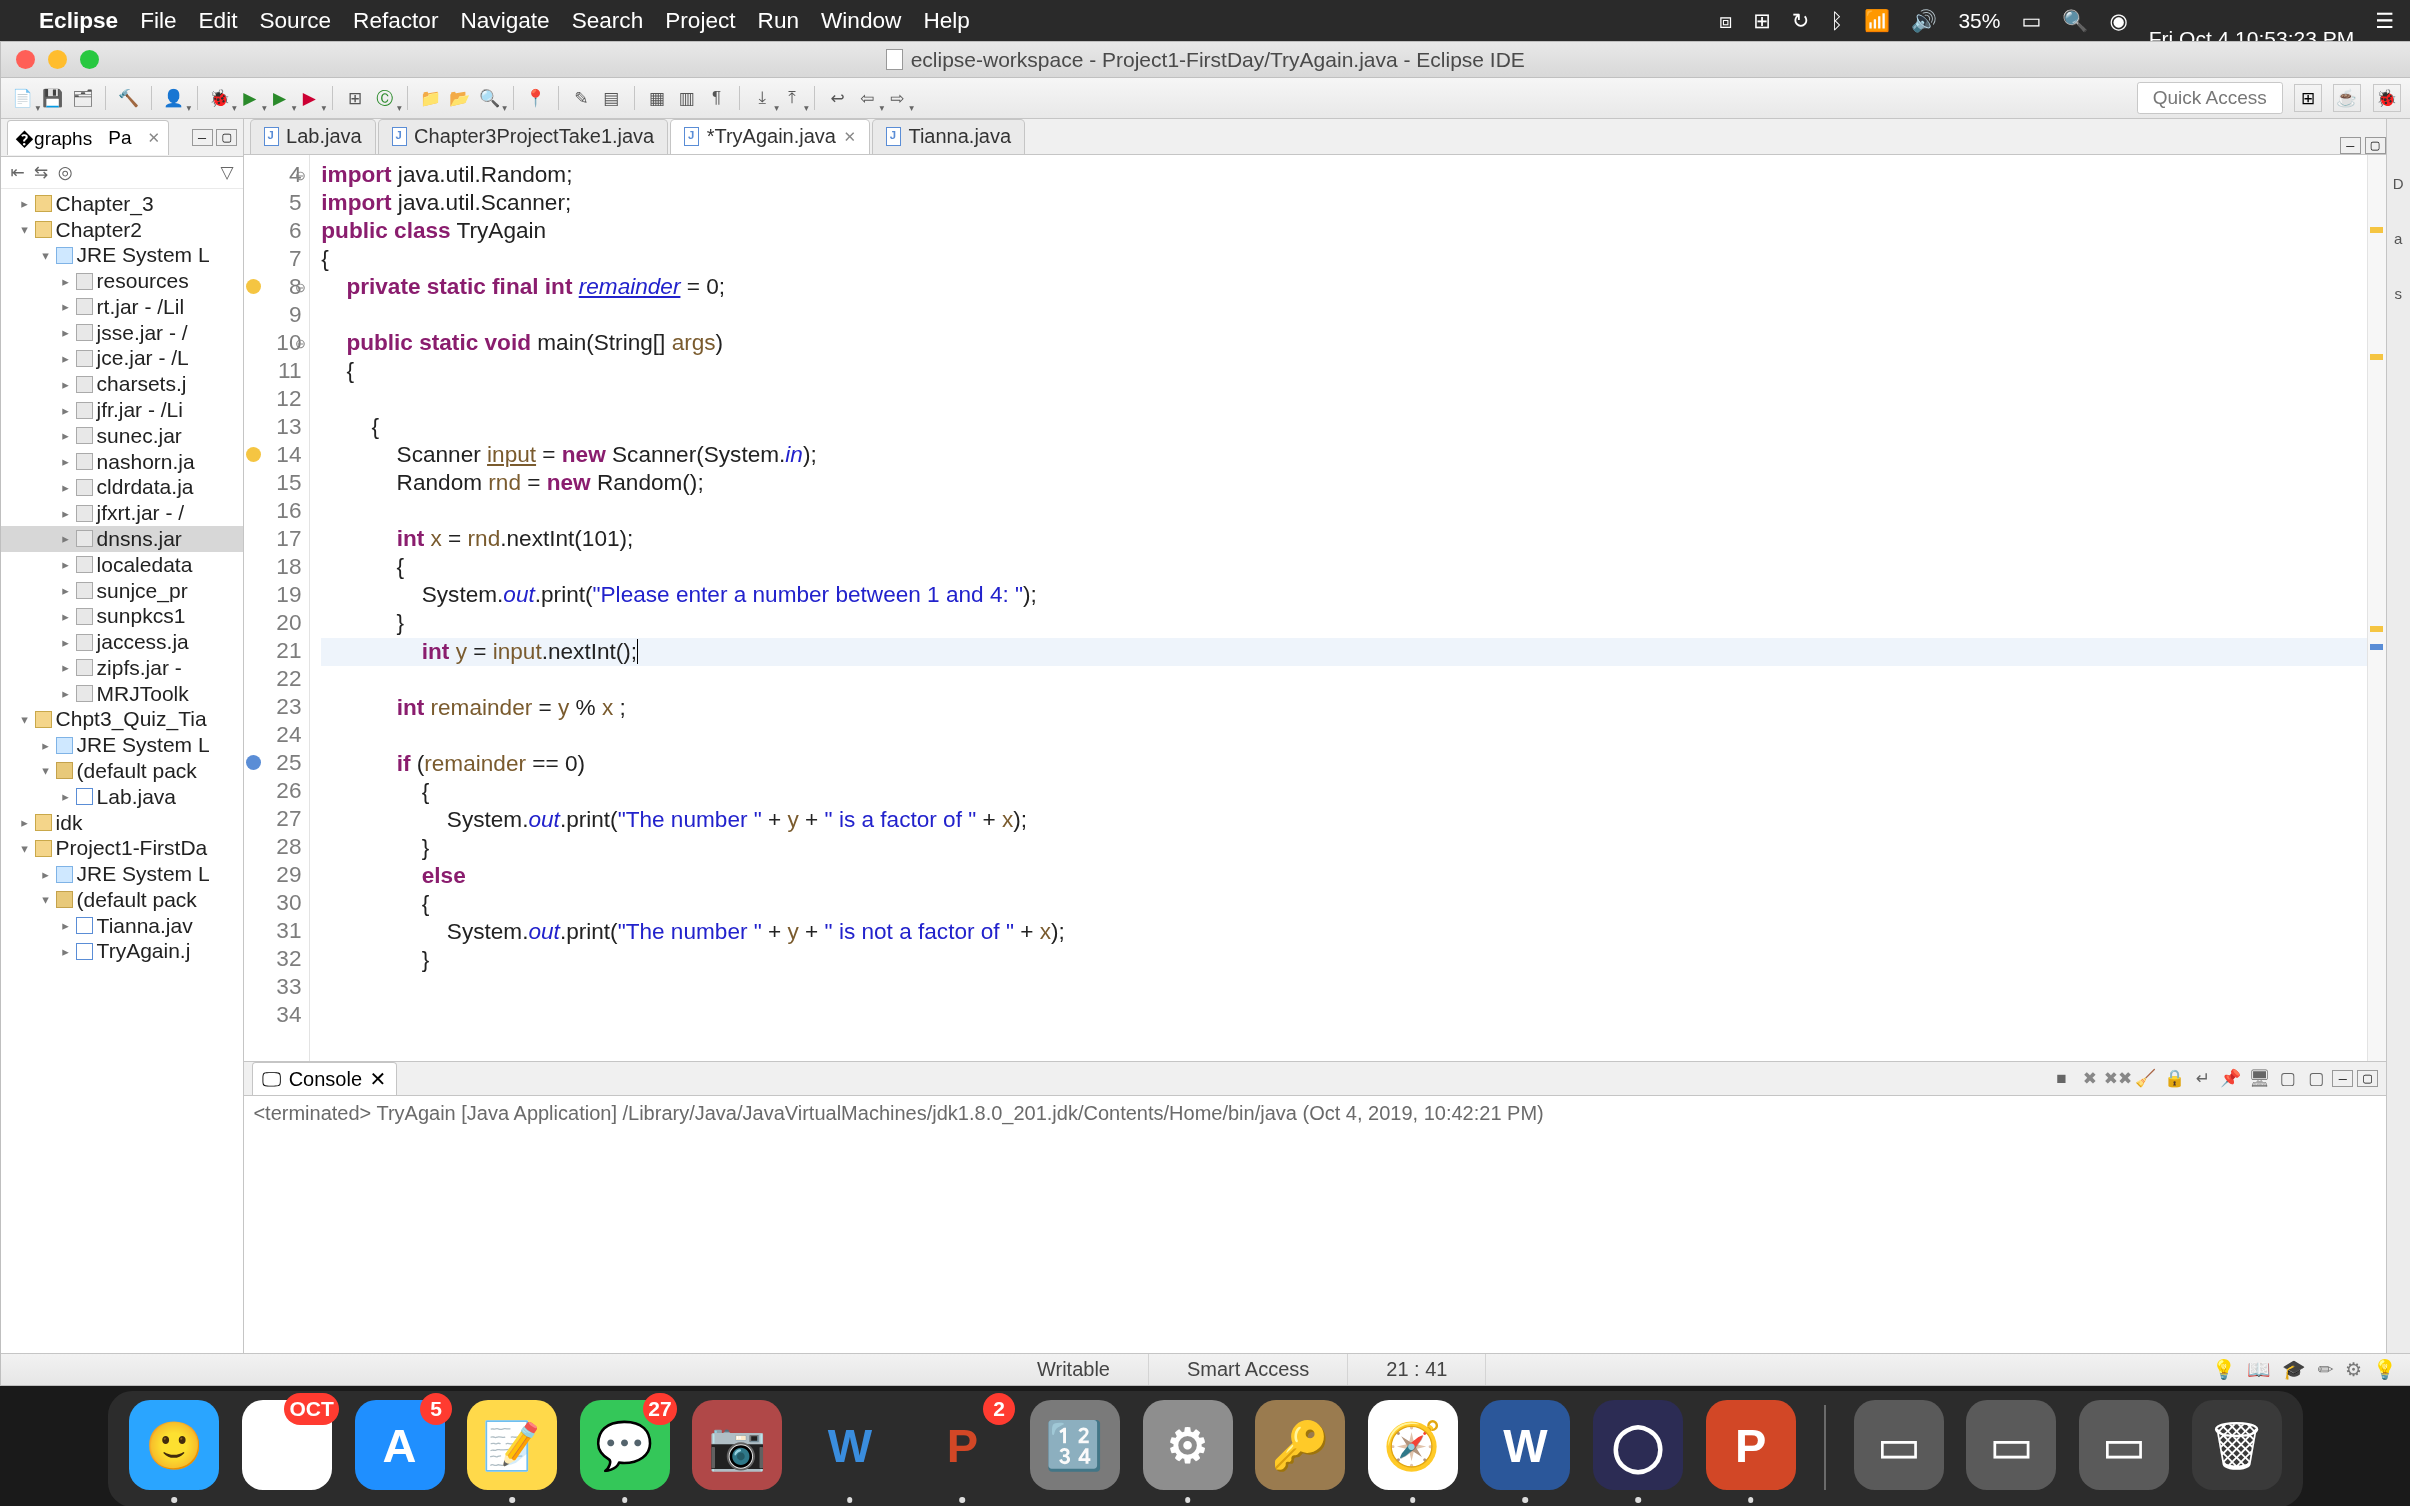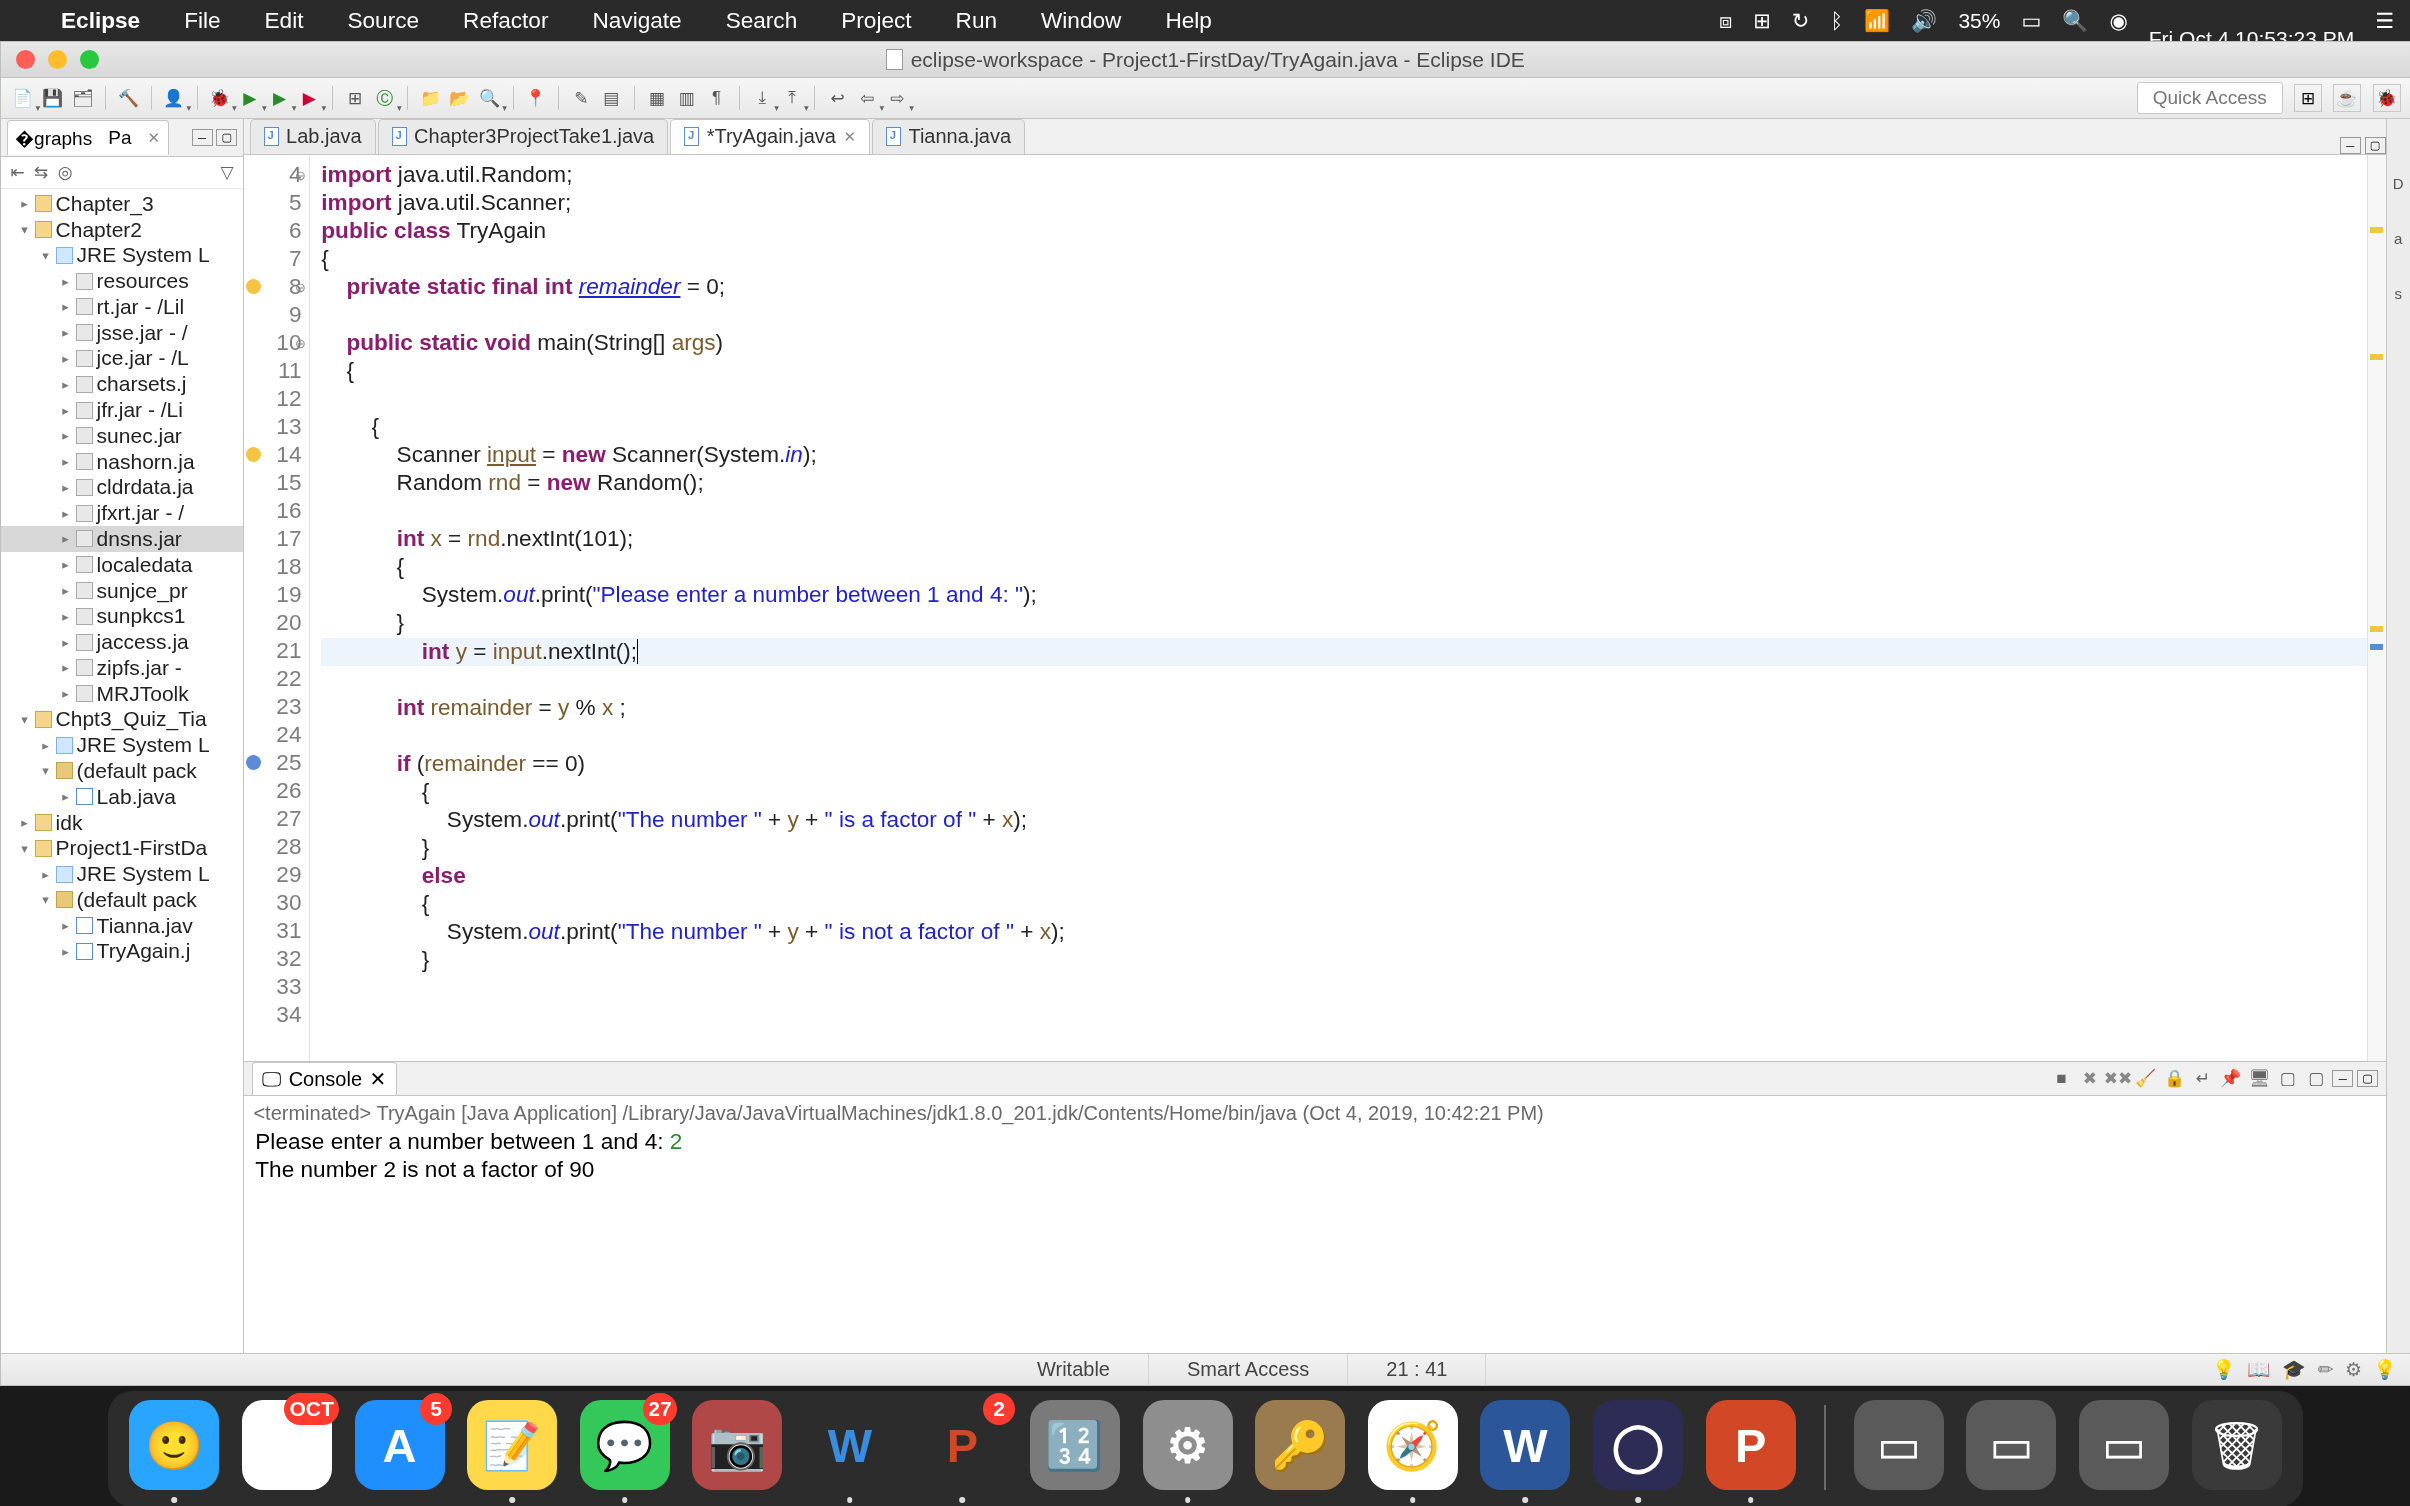--- a/index.html
+++ b/index.html
@@ -1,21 +1,21 @@
 <!DOCTYPE html>
 <html style="font-size:15px"><head>
 <meta charset="utf-8">
 <style>
 * { box-sizing: border-box; margin: 0; padding: 0; font-family: -apple-system, "Helvetica Neue", Arial, sans-serif; }
 html, body { width: 2411px; height: 1507px; overflow: hidden; background: #1a1a1a; }
 body { transform: scale(1); transform-origin: top left; }
 
 
 .mac-menubar { height: 41px; background: #2a2a2a; color: #fff; display: flex; align-items: center; padding: 0 17px; font-size: 22.6px; justify-content: space-between; }
-.mac-left { display: flex; align-items: center; gap: 44px; }
+.mac-left { display: flex; align-items: center; gap: 22px; }
 .mac-right { display: flex; align-items: center; gap: 21px; }
 .apple-logo { font-size: 24.5px; }
 .mac-menu-item { cursor: default; }
 .mac-app-name { font-weight: 600; }
 .status-icon { font-size: 21px; display: inline-flex; align-items: center; }
 .battery-pct { font-size: 21px; }
 .mac-clock { font-size: 21px; margin-top: 36px; }
 
 
 .eclipse-window { position: absolute; top: 41px; left: 0; right: 0; bottom: 121px; background: #15803d; display: flex; flex-direction: column; border: 0.9px solid #bfbfbf; }
@@ -457,24 +457,20 @@
           <span class="console-tool">🔒</span>
           <span class="console-tool">↵</span>
           <span class="console-tool">📌</span>
           <span class="console-tool">🖥</span>
           <span class="console-tool">▢</span>
           <span class="console-tool">▢</span>
           <div class="view-min">─</div>
           <div class="view-max">▢</div>
         </div>
         <div class="console-header">&lt;terminated&gt; TryAgain [Java Application] /Library/Java/JavaVirtualMachines/jdk1.8.0_201.jdk/Contents/Home/bin/java (Oct 4, 2019, 10:42:21 PM)</div>
-        <div class="console-body">
-          <div><span>Please enter a number between 1 and 4: </span><span class="user-in">2</span></div>
-          <div>The number 2 is not a factor of 90</div>
-        </div>
       </div>
     </div>
 
     <div class="right-strip">
       <span>D</span>
       <span>a</span>
       <span>s</span>
     </div>
   </div>
 

